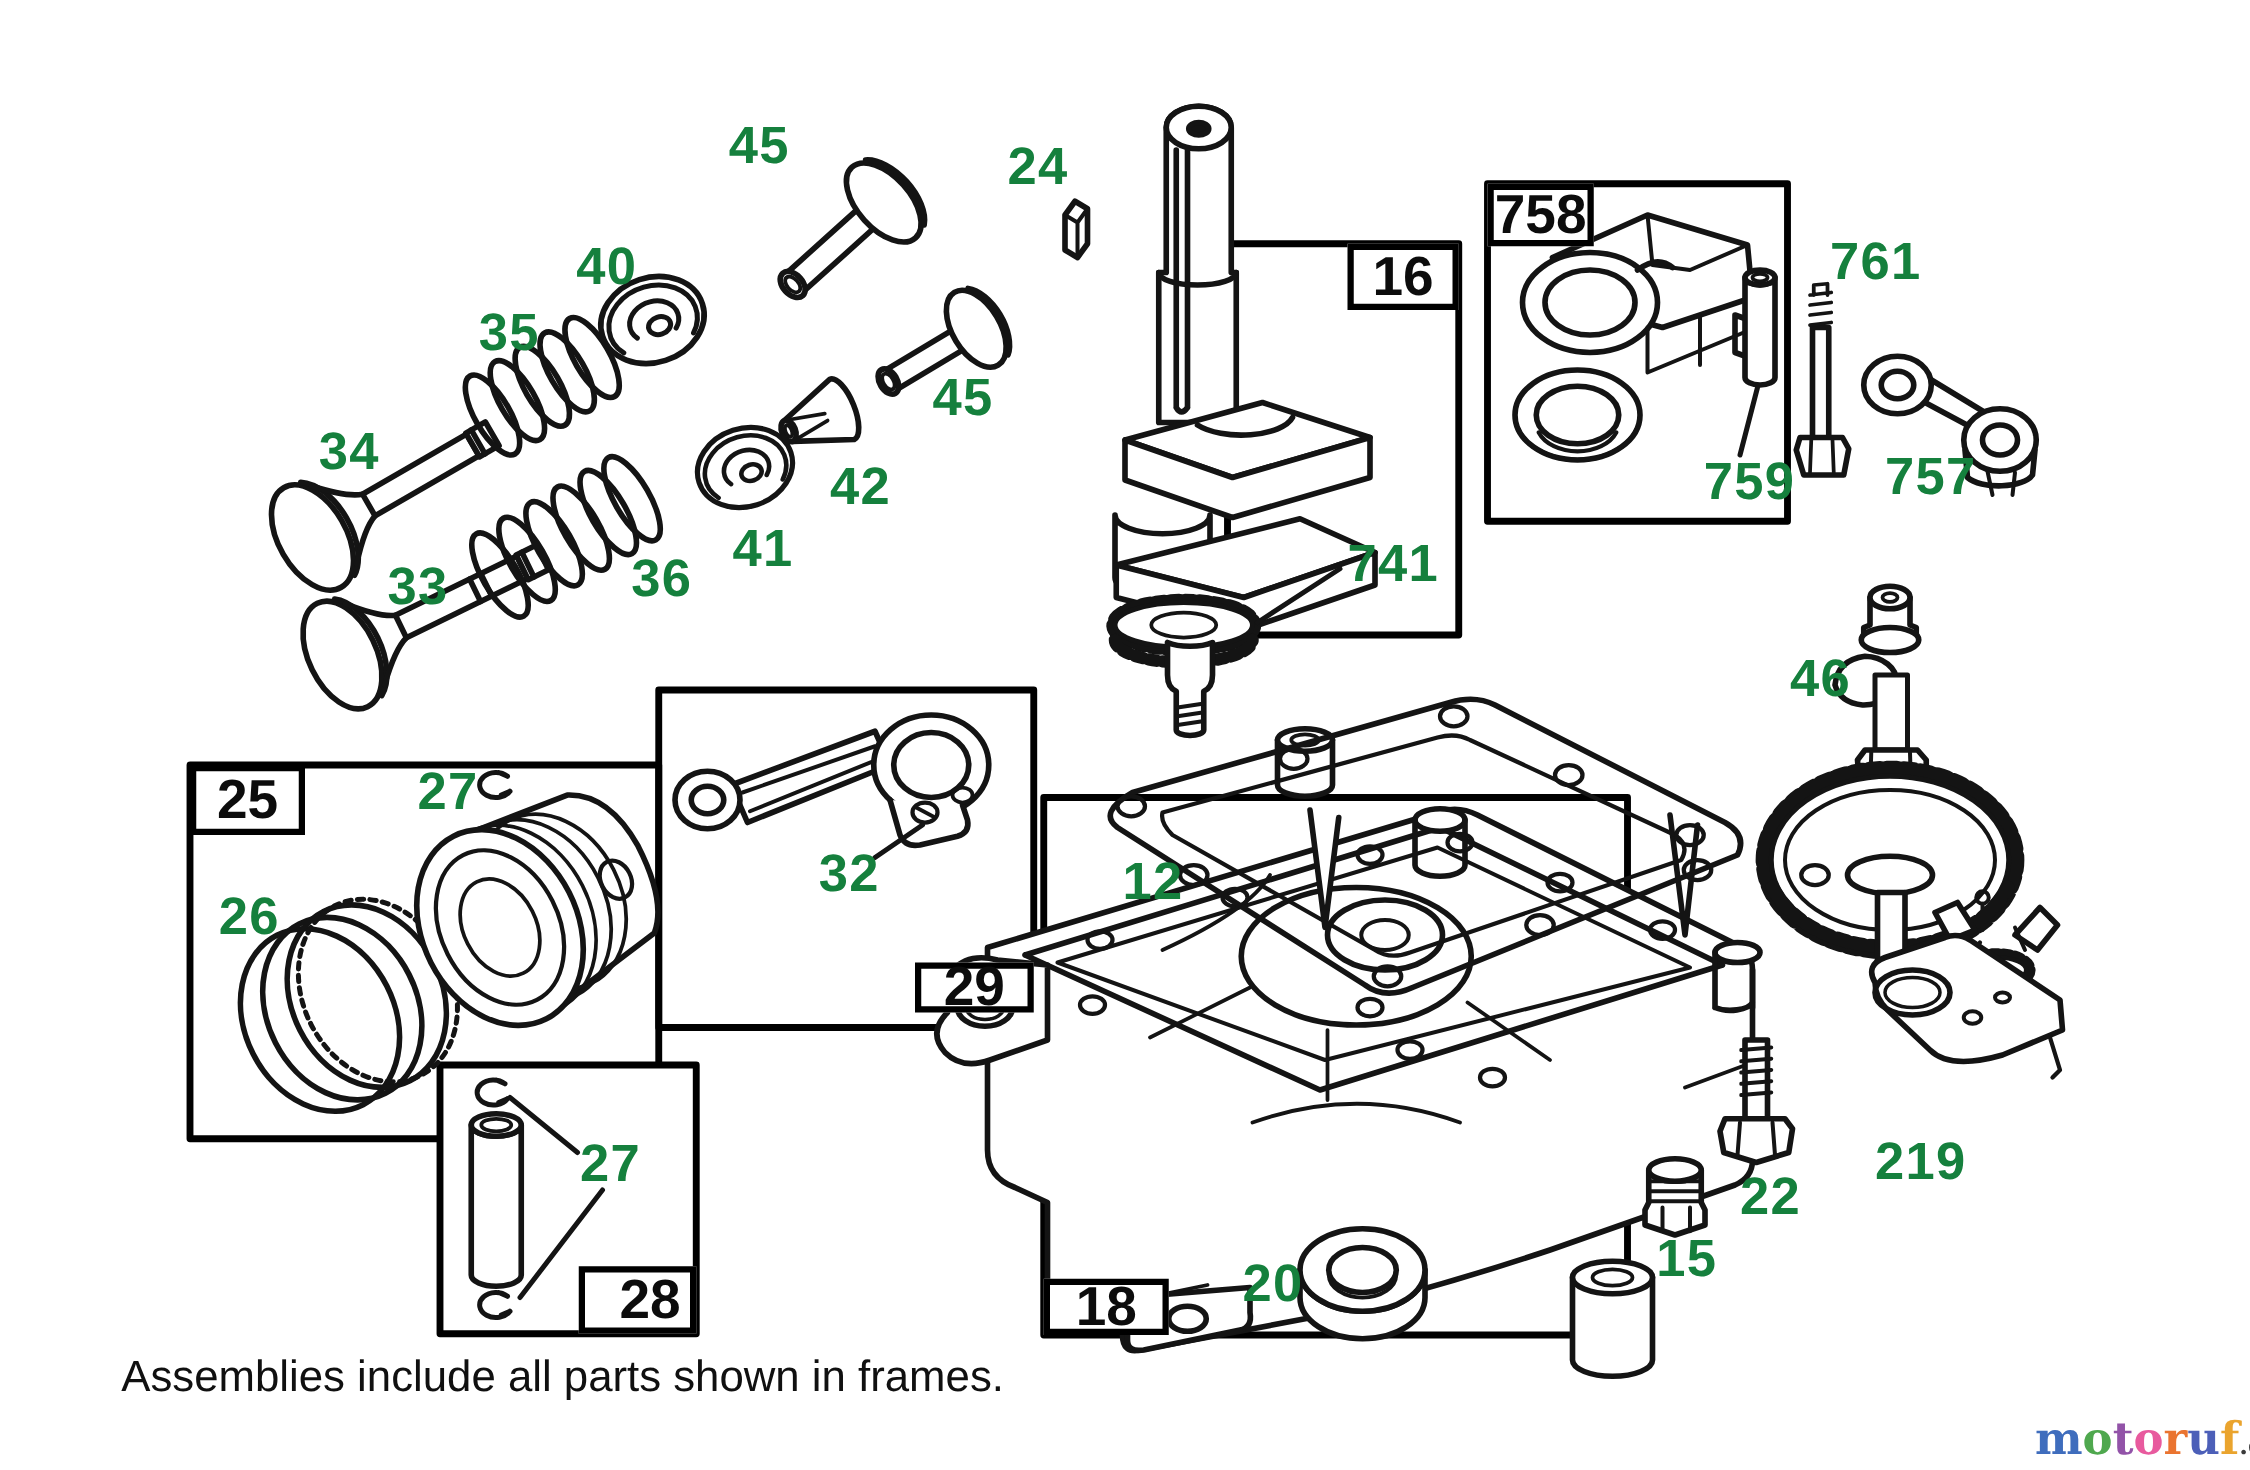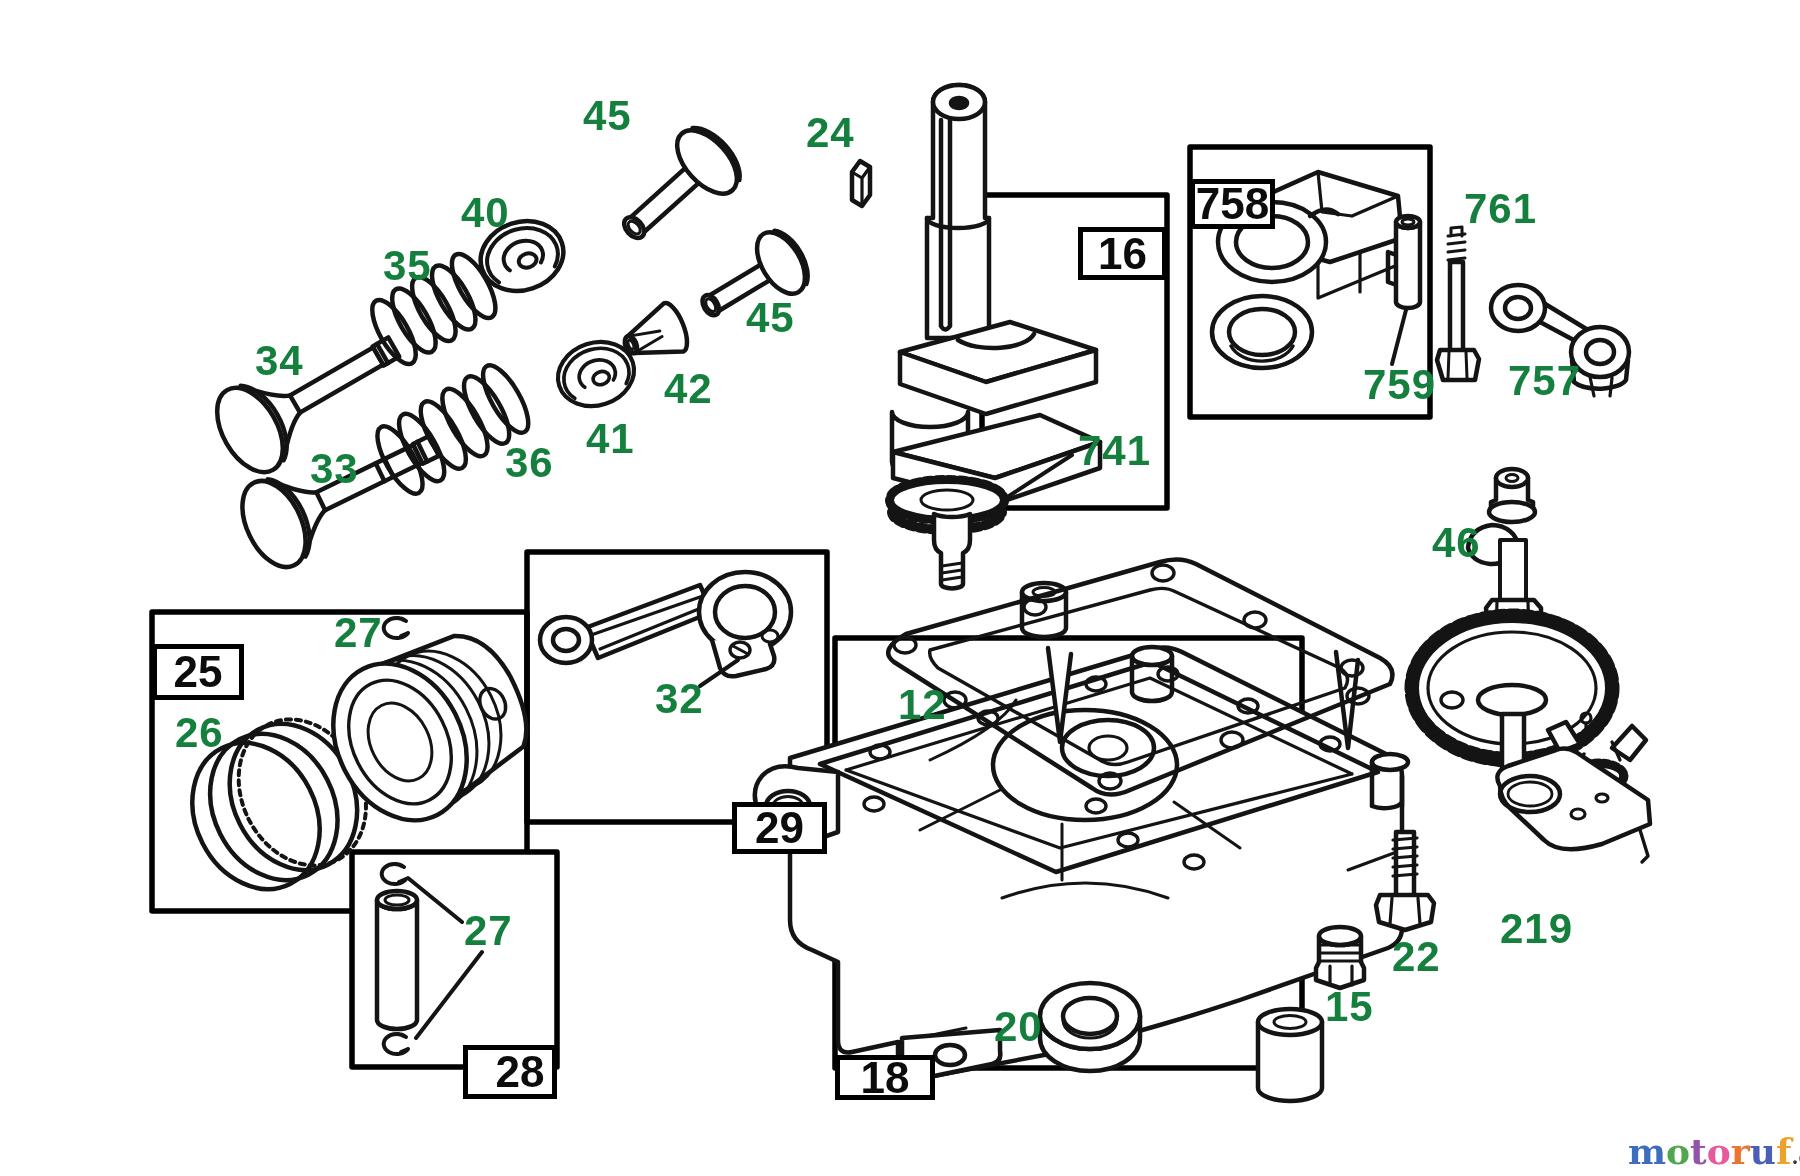--- a/index.html
+++ b/index.html
@@ -3,21 +3,21 @@
 <meta charset="utf-8">
 <style>
   html,body{margin:0;padding:0;background:#fff;}
   .stage{position:relative;width:1800px;height:1176px;background:#ffffff;
          font-family:"Liberation Sans",sans-serif;overflow:hidden;}
   .stage svg{position:absolute;left:0;top:0;}
   .plabel{position:absolute;font-weight:bold;font-size:42px;color:#15803d;
           letter-spacing:1px;line-height:1;white-space:nowrap;}
   .fbox{position:absolute;border:5px solid #000;background:#fff;box-sizing:border-box;
         display:flex;align-items:center;justify-content:center;
-        font-weight:bold;font-size:44px;color:#0c0c0c;margin-top:32px;}
+        font-weight:bold;font-size:44px;color:#0c0c0c;}
   .caption{position:absolute;left:97px;top:1082px;font-size:35px;color:#101010;}
   .logo{position:absolute;left:1628px;top:1130px;font-family:"DejaVu Serif",serif;
         font-weight:bold;font-size:36px;letter-spacing:0px;}
   .logo .suffix{font-size:20px;font-weight:bold;}
 </style>
 </head>
 <body>
 
 <div class="stage">
 
@@ -342,21 +342,21 @@
       <ellipse cx="1602" cy="798" rx="6" ry="4" stroke-width="3.2"></ellipse>
       <path stroke-width="3.4" d="M1640,830 L1648,856 L1642,862"></path>
     </g>
 
   </g>
 </svg>
 
 <div class="fbox" style="left:1078px;top:195px;width:89px;height:53px;">16</div>
 <div class="fbox" style="left:1190px;top:147px;width:85px;height:50px;">758</div>
 <div class="fbox" style="left:152px;top:612px;width:92px;height:56px;">25</div>
-<div class="fbox" style="left:732px;top:770px;width:95px;height:52px;">29</div>
+<div class="fbox" style="left:732px;top:770px;width:95px;height:40px;">29</div>
 <div class="fbox" style="left:463px;top:1013px;width:94px;height:54px;padding-left:20px;">28</div>
 <div class="fbox" style="left:835px;top:1023px;width:100px;height:45px;">18</div>
 
 <div class="plabel" style="left:583px;top:95px;">45</div>
 <div class="plabel" style="left:806px;top:112px;">24</div>
 <div class="plabel" style="left:461px;top:192px;text-align:center;">40</div>
 <div class="plabel" style="left:383px;top:245px;">35</div>
 <div class="plabel" style="left:746px;top:297px;">45</div>
 <div class="plabel" style="left:255px;top:340px;">34</div>
 <div class="plabel" style="left:664px;top:368px;">42</div>
@@ -371,18 +371,19 @@
 <div class="plabel" style="left:898px;top:684px;">12</div>
 <div class="plabel" style="left:334px;top:612px;">27</div>
 <div class="plabel" style="left:175px;top:712px;">26</div>
 <div class="plabel" style="left:464px;top:910px;">27</div>
 <div class="plabel" style="left:655px;top:678px;">32</div>
 <div class="plabel" style="left:994px;top:1006px;">20</div>
 <div class="plabel" style="left:1500px;top:908px;">219</div>
 <div class="plabel" style="left:1392px;top:936px;text-align:center;">22</div>
 <div class="plabel" style="left:1325px;top:986px;">15</div>
 
+<div class="caption">Assemblies include all parts shown in frames.</div>
 
 <div class="logo">
   <span style="color: rgb(63, 109, 189);">m</span><span style="color: rgb(79, 168, 78);">o</span><span style="color: rgb(146, 83, 168);">t</span><span style="color: rgb(232, 90, 158);">o</span><span style="color: rgb(234, 116, 48);">r</span><span style="color: rgb(76, 95, 184);">u</span><span style="color: rgb(234, 164, 46);">f</span><span class="suffix" style="color: rgb(58, 58, 58);">.de</span>
 </div>
 
 </div>
 
 </body></html>

